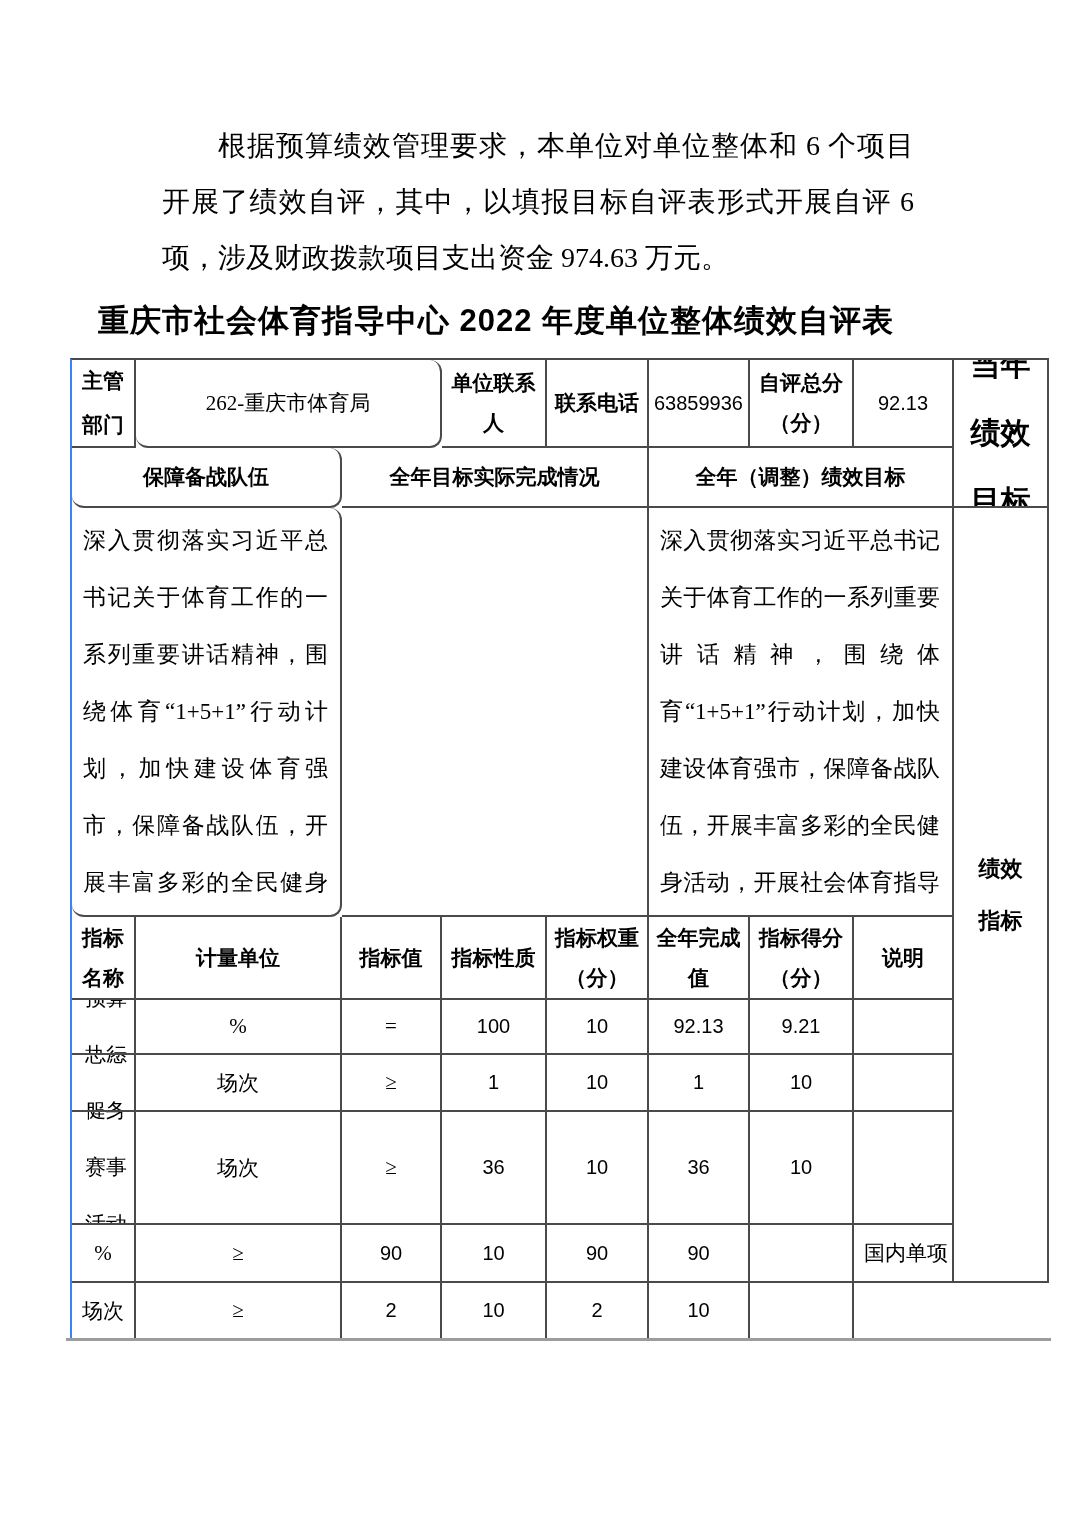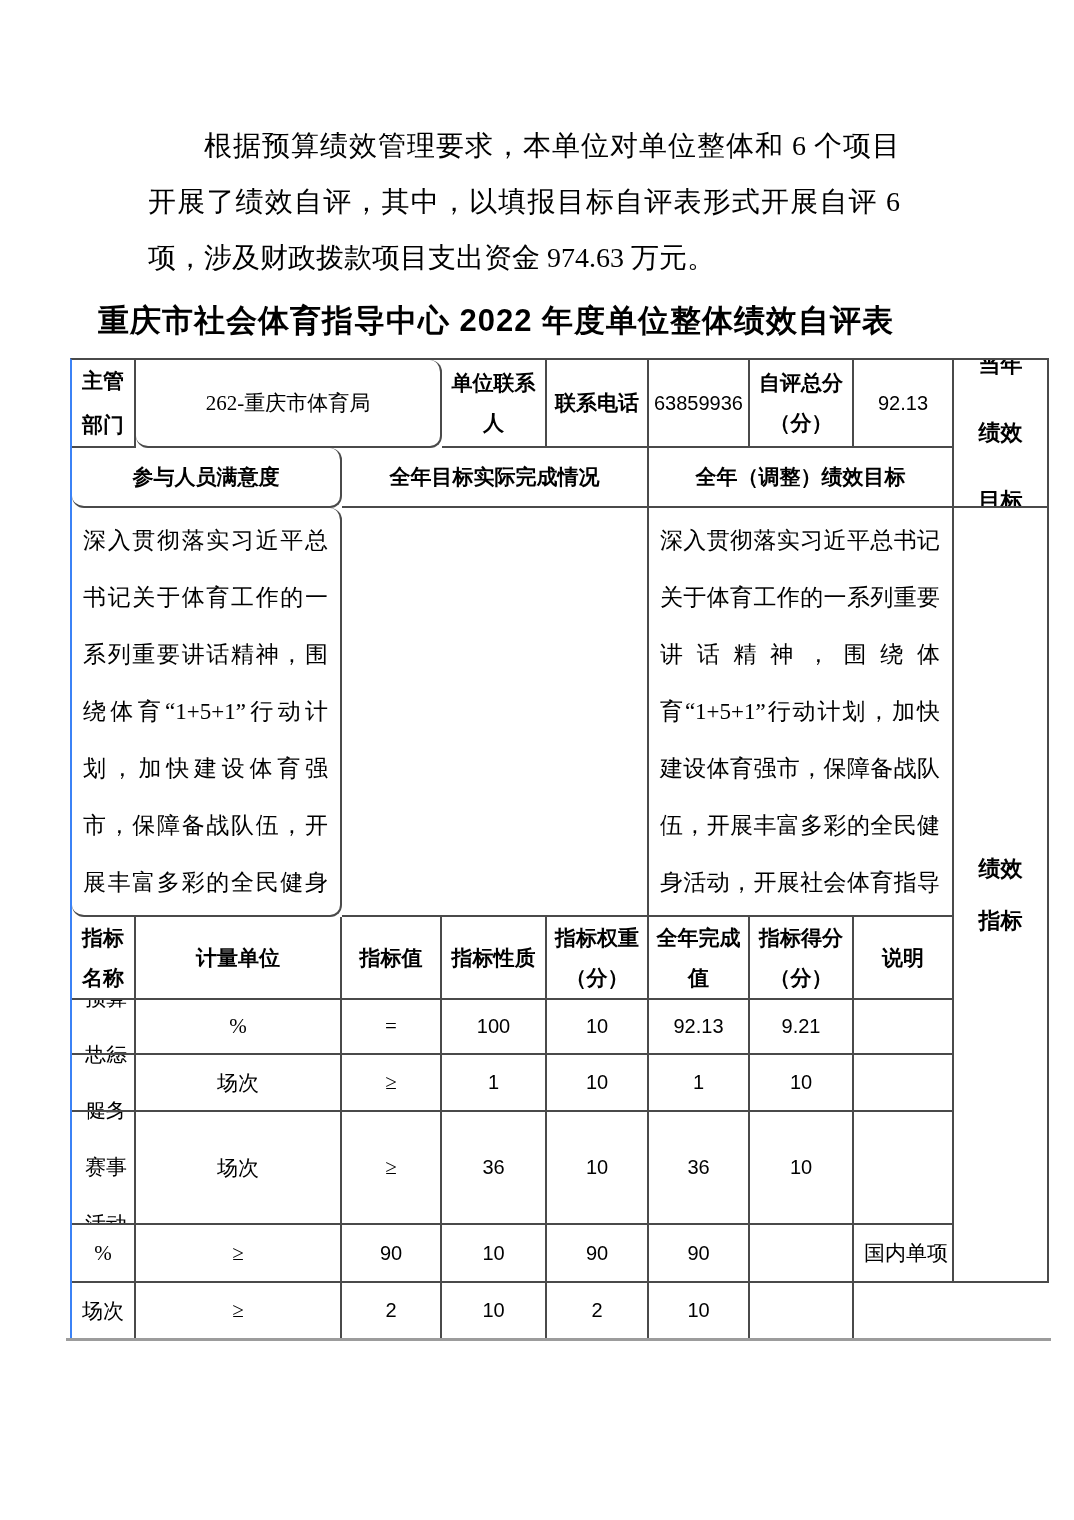--- a/index.html
+++ b/index.html
@@ -7,21 +7,21 @@
     position: relative;
     width: 1074px;
     height: 1520px;
     background: #ffffff;
     font-family: "Liberation Serif", "DejaVu Serif", serif;
     color: #000000;
     overflow: hidden;
   }
   .intro {
     position: absolute;
-    left: 148px;
+    left: 162px;
     top: 118px;
     width: 752px;
     margin: 0;
     font-size: 28px;
     line-height: 56px;
     text-align: justify;
     text-indent: 2em;
   }
   .title {
     position: absolute;
@@ -54,21 +54,21 @@
     justify-content: center;
     text-align: center;
     font-size: 21px;
     padding: 2px;
     box-sizing: border-box;
     overflow: hidden;
   }
   .hdr { font-weight: bold; line-height: 40px; white-space: pre-line; }
   .vlabel { font-weight: bold; white-space: pre-line; }
   .lh44 { line-height: 44px; }
-  .lh68 { line-height: 68px; font-size: 22px; }
+  .lh68 { line-height: 68px; font-size: 30px; }
   .lh52 { line-height: 52px; font-size: 22px; }
   .num {
     font-family: "Liberation Sans", "DejaVu Sans", sans-serif;
     font-size: 20px;
   }
   .goal {
     align-items: flex-start;
     justify-content: flex-start;
     text-align: justify;
     font-size: 23px;
@@ -113,21 +113,21 @@
 人</div>
     <div class="c hdr">联系电话</div>
     <div class="c num">63859936</div>
     <div class="c hdr">自评总分
 （分）</div>
     <div class="c num">92.13</div>
 
     <div class="c vlabel lh68 rs2">当年
 绩效
 目标</div>
-    <div class="c hdr cs2">参与人员满意度</div>
+    <div class="c hdr cs2">保障备战队伍</div>
     <div class="c hdr cs3">全年目标实际完成情况</div>
     <div class="c hdr cs3">全年（调整）绩效目标</div>
 
     <div class="c goal cs2">深入贯彻落实习近平总书记关于体育工作的一系列重要讲话精神，围绕体育“1+5+1”行动计划，加快建设体育强市，保障备战队伍，开展丰富多彩的全民健身活动，开展社会体育指导员培训。</div>
     <div class="c goal cs3"></div>
     <div class="c goal cs3">深入贯彻落实习近平总书记关于体育工作的一系列重要讲话精神，围绕体育“1+5+1”行动计划，加快建设体育强市，保障备战队伍，开展丰富多彩的全民健身活动，开展社会体育指导员培训。</div>
 
     <div class="c vlabel lh52 rs6">绩效
 指标</div>
     <div class="c hdr">指标名称</div>

